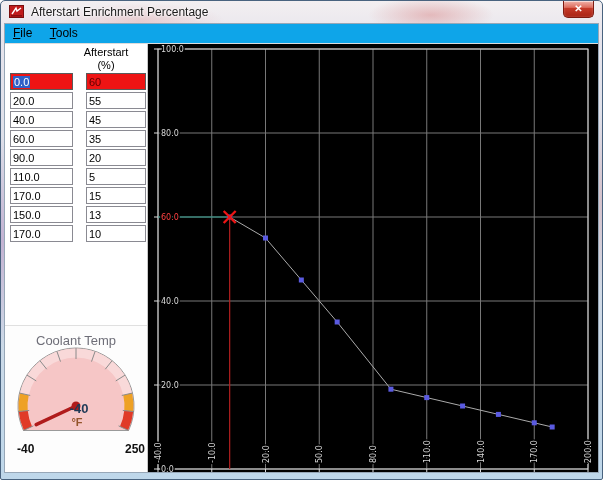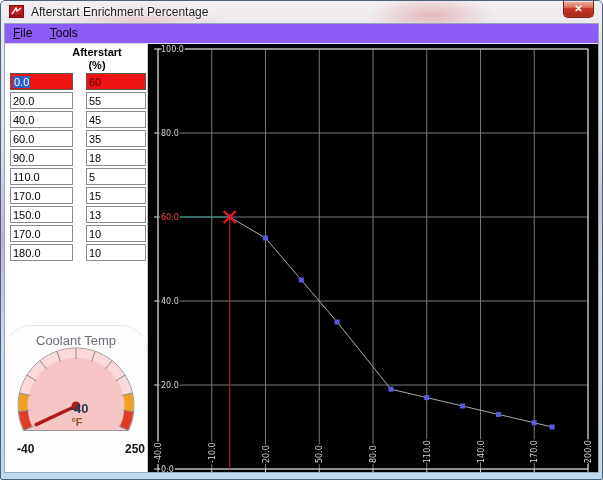--- a/index.html
+++ b/index.html
@@ -15,39 +15,39 @@
   .app-icon{position:absolute;left:8px;top:4px;width:15px;height:13px;}
   .title-text{position:absolute;left:30px;top:0;line-height:22px;font-size:12px;color:#1b1b1b;
     text-shadow:0 0 3px #fff,0 0 3px #fff;}
   .close-btn{position:absolute;top:0;right:8px;width:31px;height:17px;box-sizing:border-box;
     border:1px solid #7e1a10;border-top:none;border-radius:0 0 5px 5px;
     background:linear-gradient(180deg,#f0b3aa 0%,#dd6d5e 40%,#c53a29 45%,#a82314 100%);
     box-shadow:inset 0 1px 0 rgba(255,255,255,.5), inset 0 0 2px rgba(255,255,255,.3);
     color:#fff;font-size:10px;font-weight:bold;text-align:center;line-height:15px;cursor:default;}
   .client{position:absolute;left:3px;right:3px;top:22px;bottom:6px;background:#fff;
     border:1px solid #97a7b7;box-sizing:border-box;}
-  .menubar{position:absolute;left:0;right:0;top:0;height:19px;background:#8b5cf6;
+  .menubar{position:absolute;left:0;right:0;top:0;height:19px;background:#0ea5e9;
     border-bottom:1px solid #dcdcdc;font-size:12px;color:#000;}
   .menu-item{display:inline-block;padding:2px 6px;margin-left:2px;}
   .menu-item::first-letter{text-decoration:underline;}
   .content{position:absolute;left:0;right:0;top:20px;bottom:0;}
   .left-panel{position:absolute;left:0;top:0;bottom:0;width:142px;background:#fff;
     border-right:1px solid #c8c8c8;}
   .hdr{position:absolute;text-align:center;font-size:11px;line-height:13px;color:#000;top:2px;}
-  .hdr.h0{left:3px;width:66px;} .hdr.h1{left:59px;width:66px;font-weight:bold;}
+  .hdr.h0{left:3px;width:66px;} .hdr.h1{left:68px;width:66px;}
   .grid-rows{position:absolute;left:0;right:0;top:29px;}
   .grid-row{position:relative;height:19px;}
   .cell{position:absolute;height:17px;box-sizing:border-box;border:1px solid #8a8a92;background:#fff;
     font-size:11px;line-height:14px;padding:1px 0 0 2px;color:#000;overflow:hidden;}
   .cell.c0{left:5px;width:63px;} .cell.c1{left:81px;width:60px;}
   .grid-row.selected .cell{background:#ee1414;border-color:#5a5a5a;}
   .grid-row.selected .cell.c1{color:#5c0000;}
   .text-selected{background:#3060c8;color:#fff;padding:0 1px;}
   .gauge-panel{position:absolute;left:0;right:0;top:281px;bottom:0;background:#fdfdfd;
-    border-top:1px solid #e0e0e0;border-radius:25px;}
+    border-top:1px solid #e0e0e0;}
   .gauge-title{position:absolute;left:0;right:0;top:7px;text-align:center;font-size:13px;color:#6e6e78;}
   #gauge-svg{position:absolute;left:6px;top:20px;}
   .gauge-min,.gauge-max{position:absolute;top:116px;font-size:12px;font-weight:bold;color:#111;}
   .gauge-min{left:12px;} .gauge-max{right:2px;}
   .chart-panel{position:absolute;left:143px;right:0;top:0;bottom:0;background:#000;overflow:hidden;}
   #chart-svg{display:block;}
 </style>
 </head>
 <body>
 
@@ -86,40 +86,36 @@
             <div class="grid-row">
               <div class="cell c0">40.0</div>
               <div class="cell c1">45</div>
             </div>
             <div class="grid-row">
               <div class="cell c0">60.0</div>
               <div class="cell c1">35</div>
             </div>
             <div class="grid-row">
               <div class="cell c0">90.0</div>
-              <div class="cell c1">18</div>
+              <div class="cell c1">20</div>
             </div>
             <div class="grid-row">
               <div class="cell c0">110.0</div>
               <div class="cell c1">5</div>
             </div>
             <div class="grid-row">
               <div class="cell c0">170.0</div>
               <div class="cell c1">15</div>
             </div>
             <div class="grid-row">
               <div class="cell c0">150.0</div>
               <div class="cell c1">13</div>
             </div>
             <div class="grid-row">
               <div class="cell c0">170.0</div>
-              <div class="cell c1">10</div>
-            </div>
-            <div class="grid-row">
-              <div class="cell c0">180.0</div>
               <div class="cell c1">10</div>
             </div>
           </div>
 
         <div class="gauge-panel">
           <div class="gauge-title">Coolant Temp</div>
           <svg id="gauge-svg" width="130" height="94" viewBox="0 0 130 94">
             <g id="gauge-arcs">
                 <path d="M 12.434148351874299,84.51185918096056 A 58 58 0 1 1 117.56585164812569,84.51185918096057 Z" fill="#f6c6c6" stroke="#9a9a9a" stroke-width="1"></path>
                 <path d="M 16.96568728705755,82.39876787225705 A 53 53 0 0 1 12.23958859161393,65.03378466144957" fill="none" stroke="#e03a28" stroke-width="9"></path>

